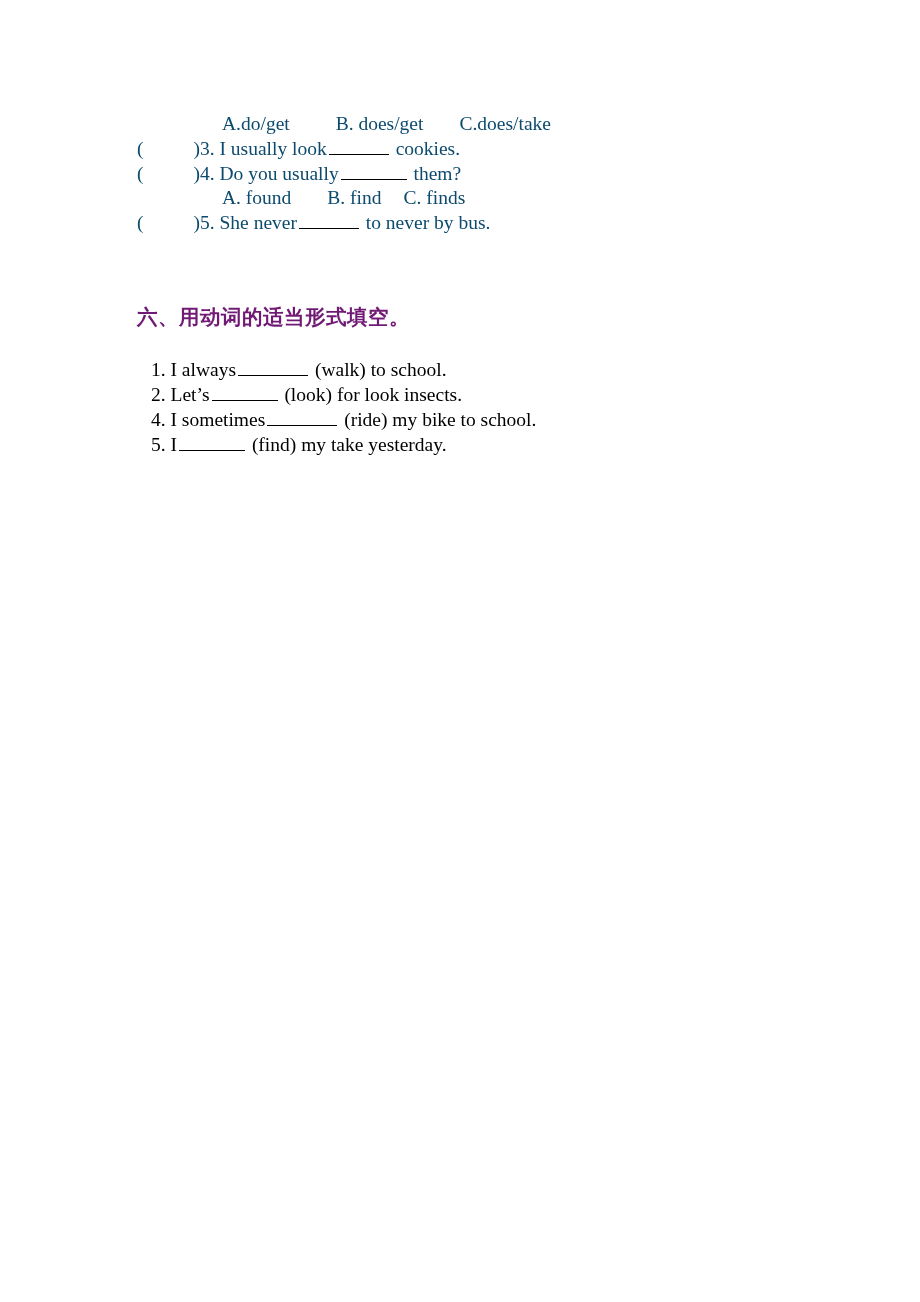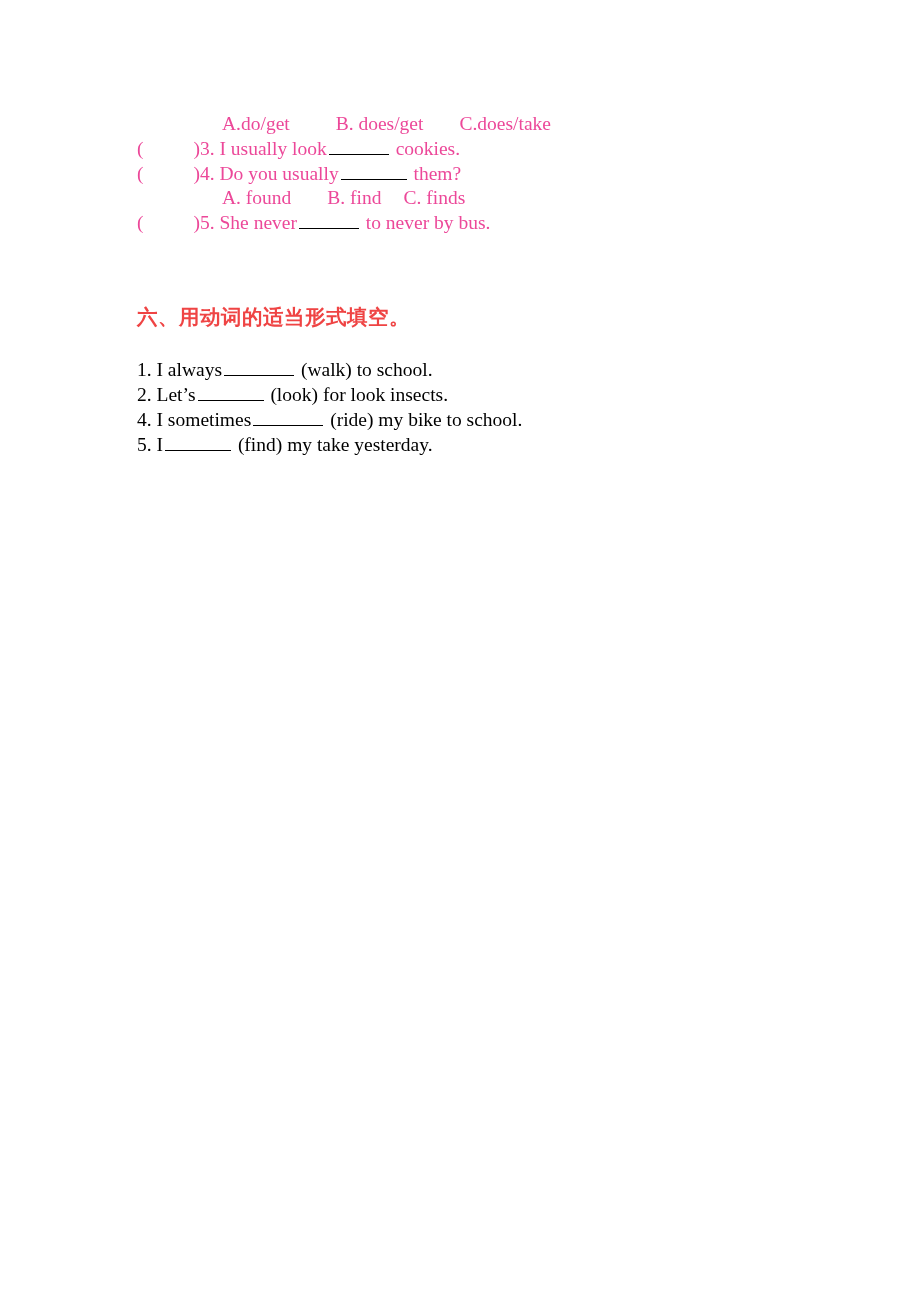--- a/index.html
+++ b/index.html
@@ -24,21 +24,21 @@
     left: 0;
     top: 112px;
     width: 920px;
   }
 
   .mc-line {
     font-family: "Liberation Serif", "DejaVu Serif", serif;
     font-size: 19.5px;
     line-height: 24px;
     white-space: pre;
-    color: #ec4899;
+    color: #0c4a6e;
   }
 
   
   .q-line {
     padding-left: 137px;
     font-family: Liberation Serif, serif;
   }
 
   
   .opt-line {
@@ -71,30 +71,31 @@
   
   .section-heading {
     position: absolute;
     left: 137px;
     top: 303px;
     font-family: "DejaVu Sans", "Liberation Sans", sans-serif;
     font-size: 20.5px;
     font-weight: 700;
     letter-spacing: 0.5px;
     line-height: 28px;
-    color: #ef4444;
+    color: #701a75;
     white-space: pre;
   }
 
   
   .fib-block {
     position: absolute;
     left: 0;
     top: 357px;
     width: 872px;
+    padding-left: 14px;
   }
 
   .fib-line {
     padding-left: 137px;
     font-family: "Liberation Serif", "DejaVu Serif", serif;
     font-size: 19.5px;
     line-height: 24px;
     white-space: pre;
     color: #000;
   }

